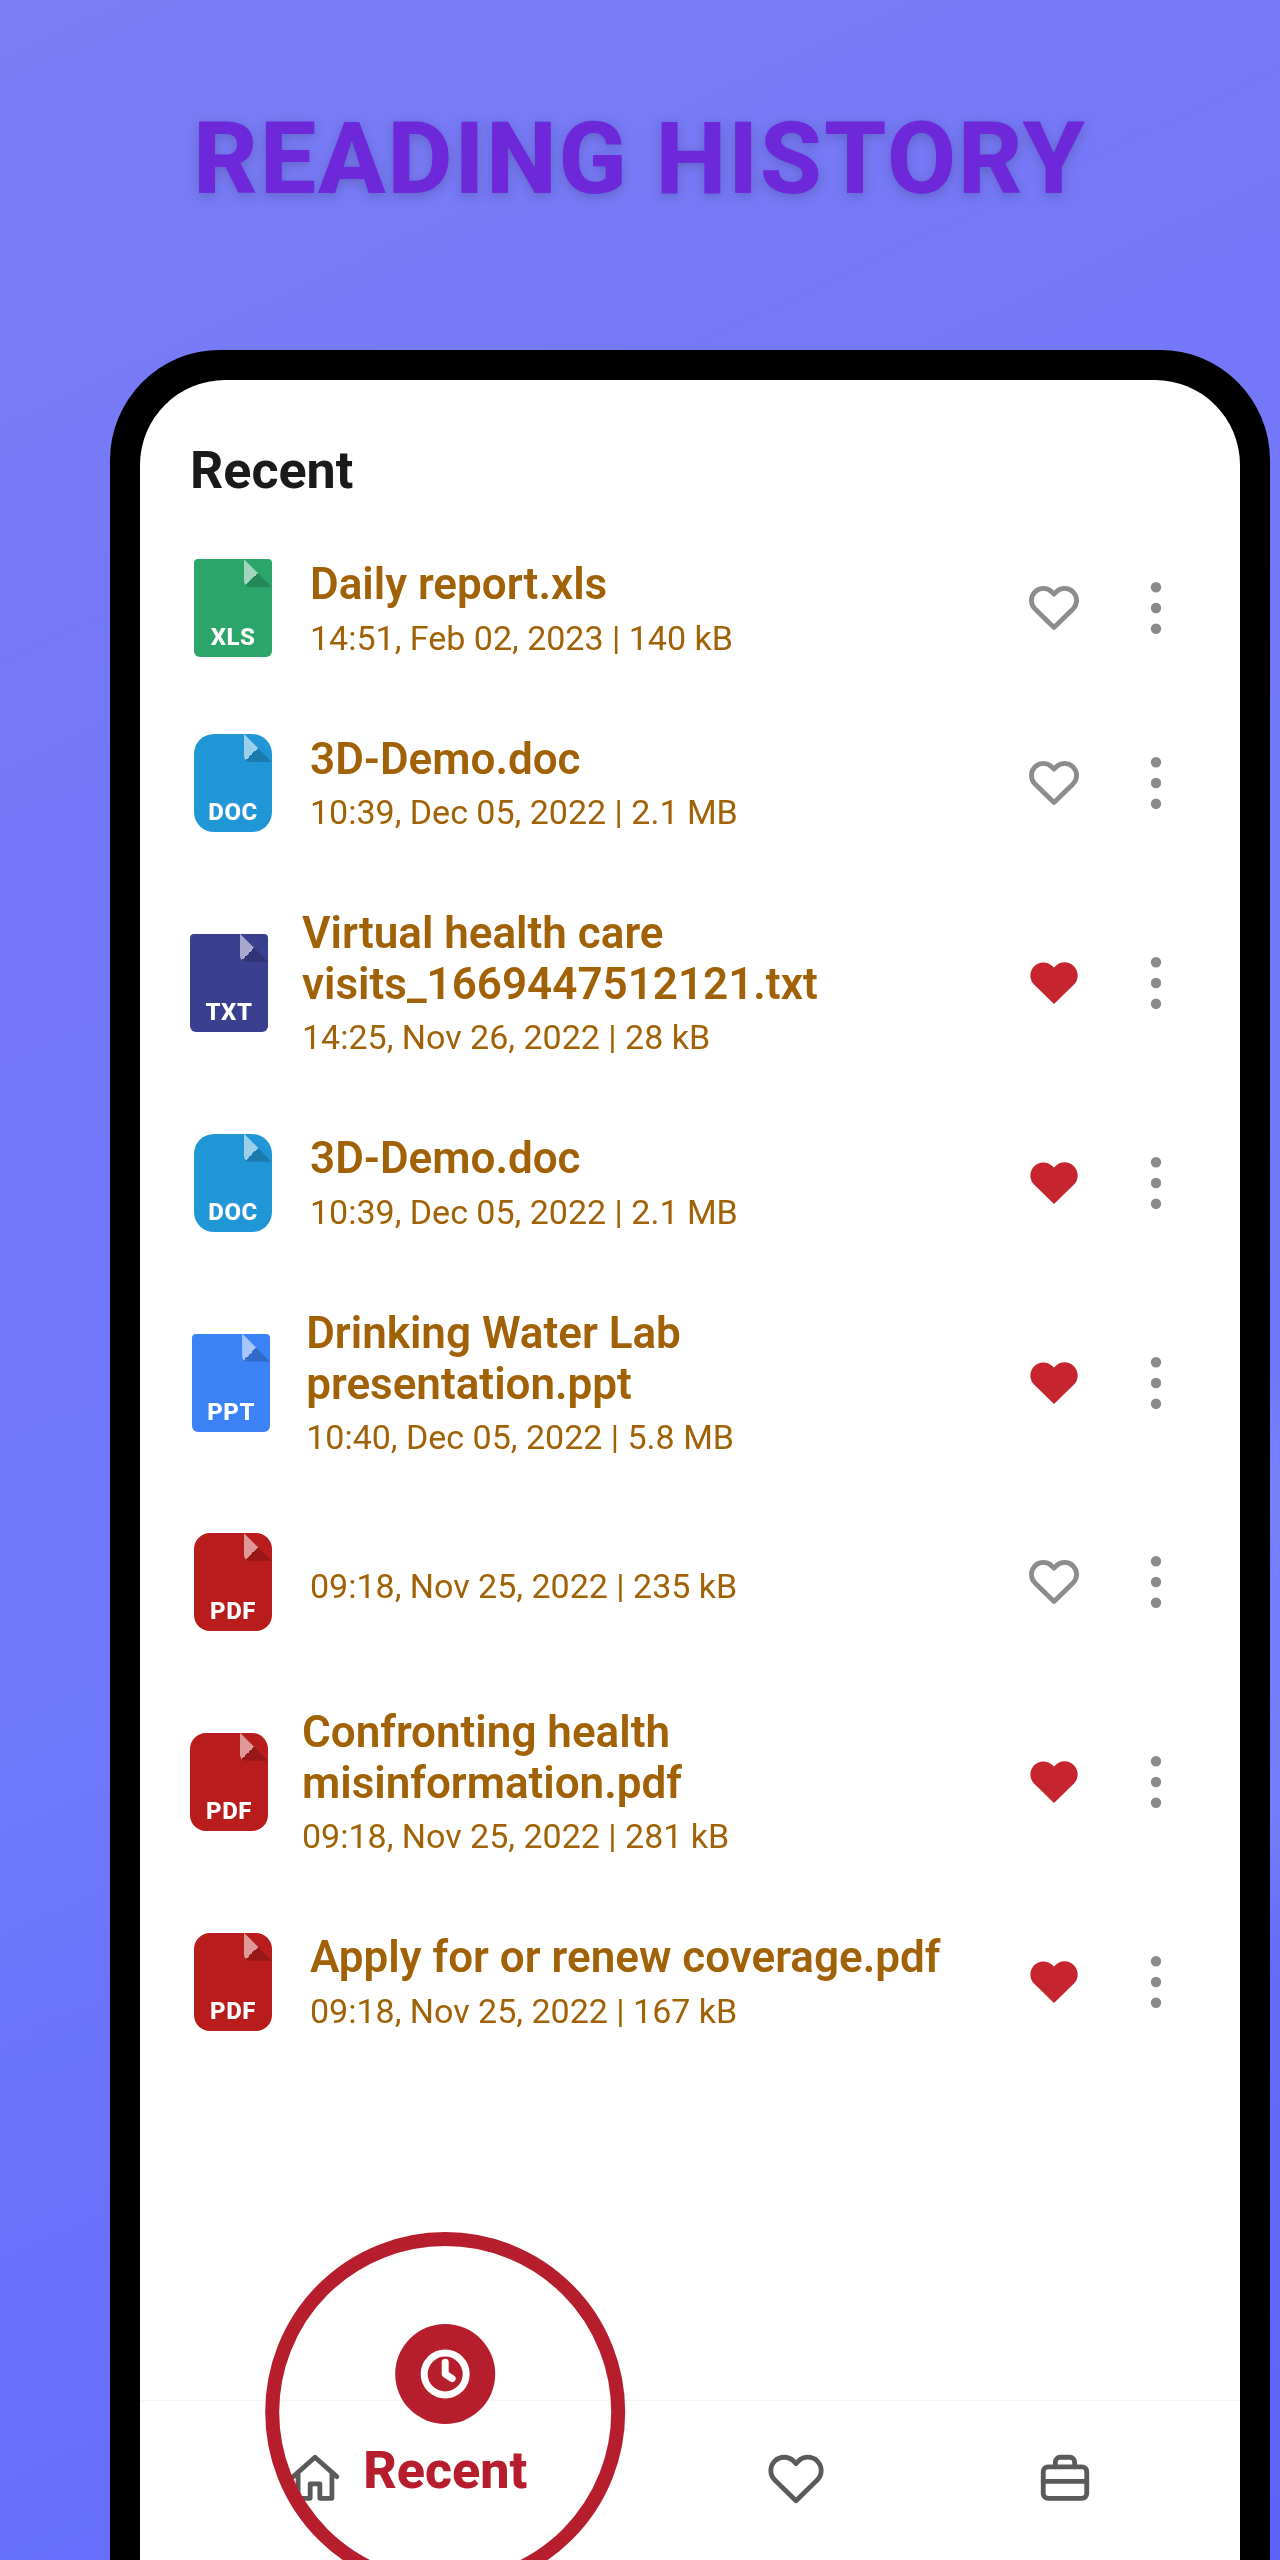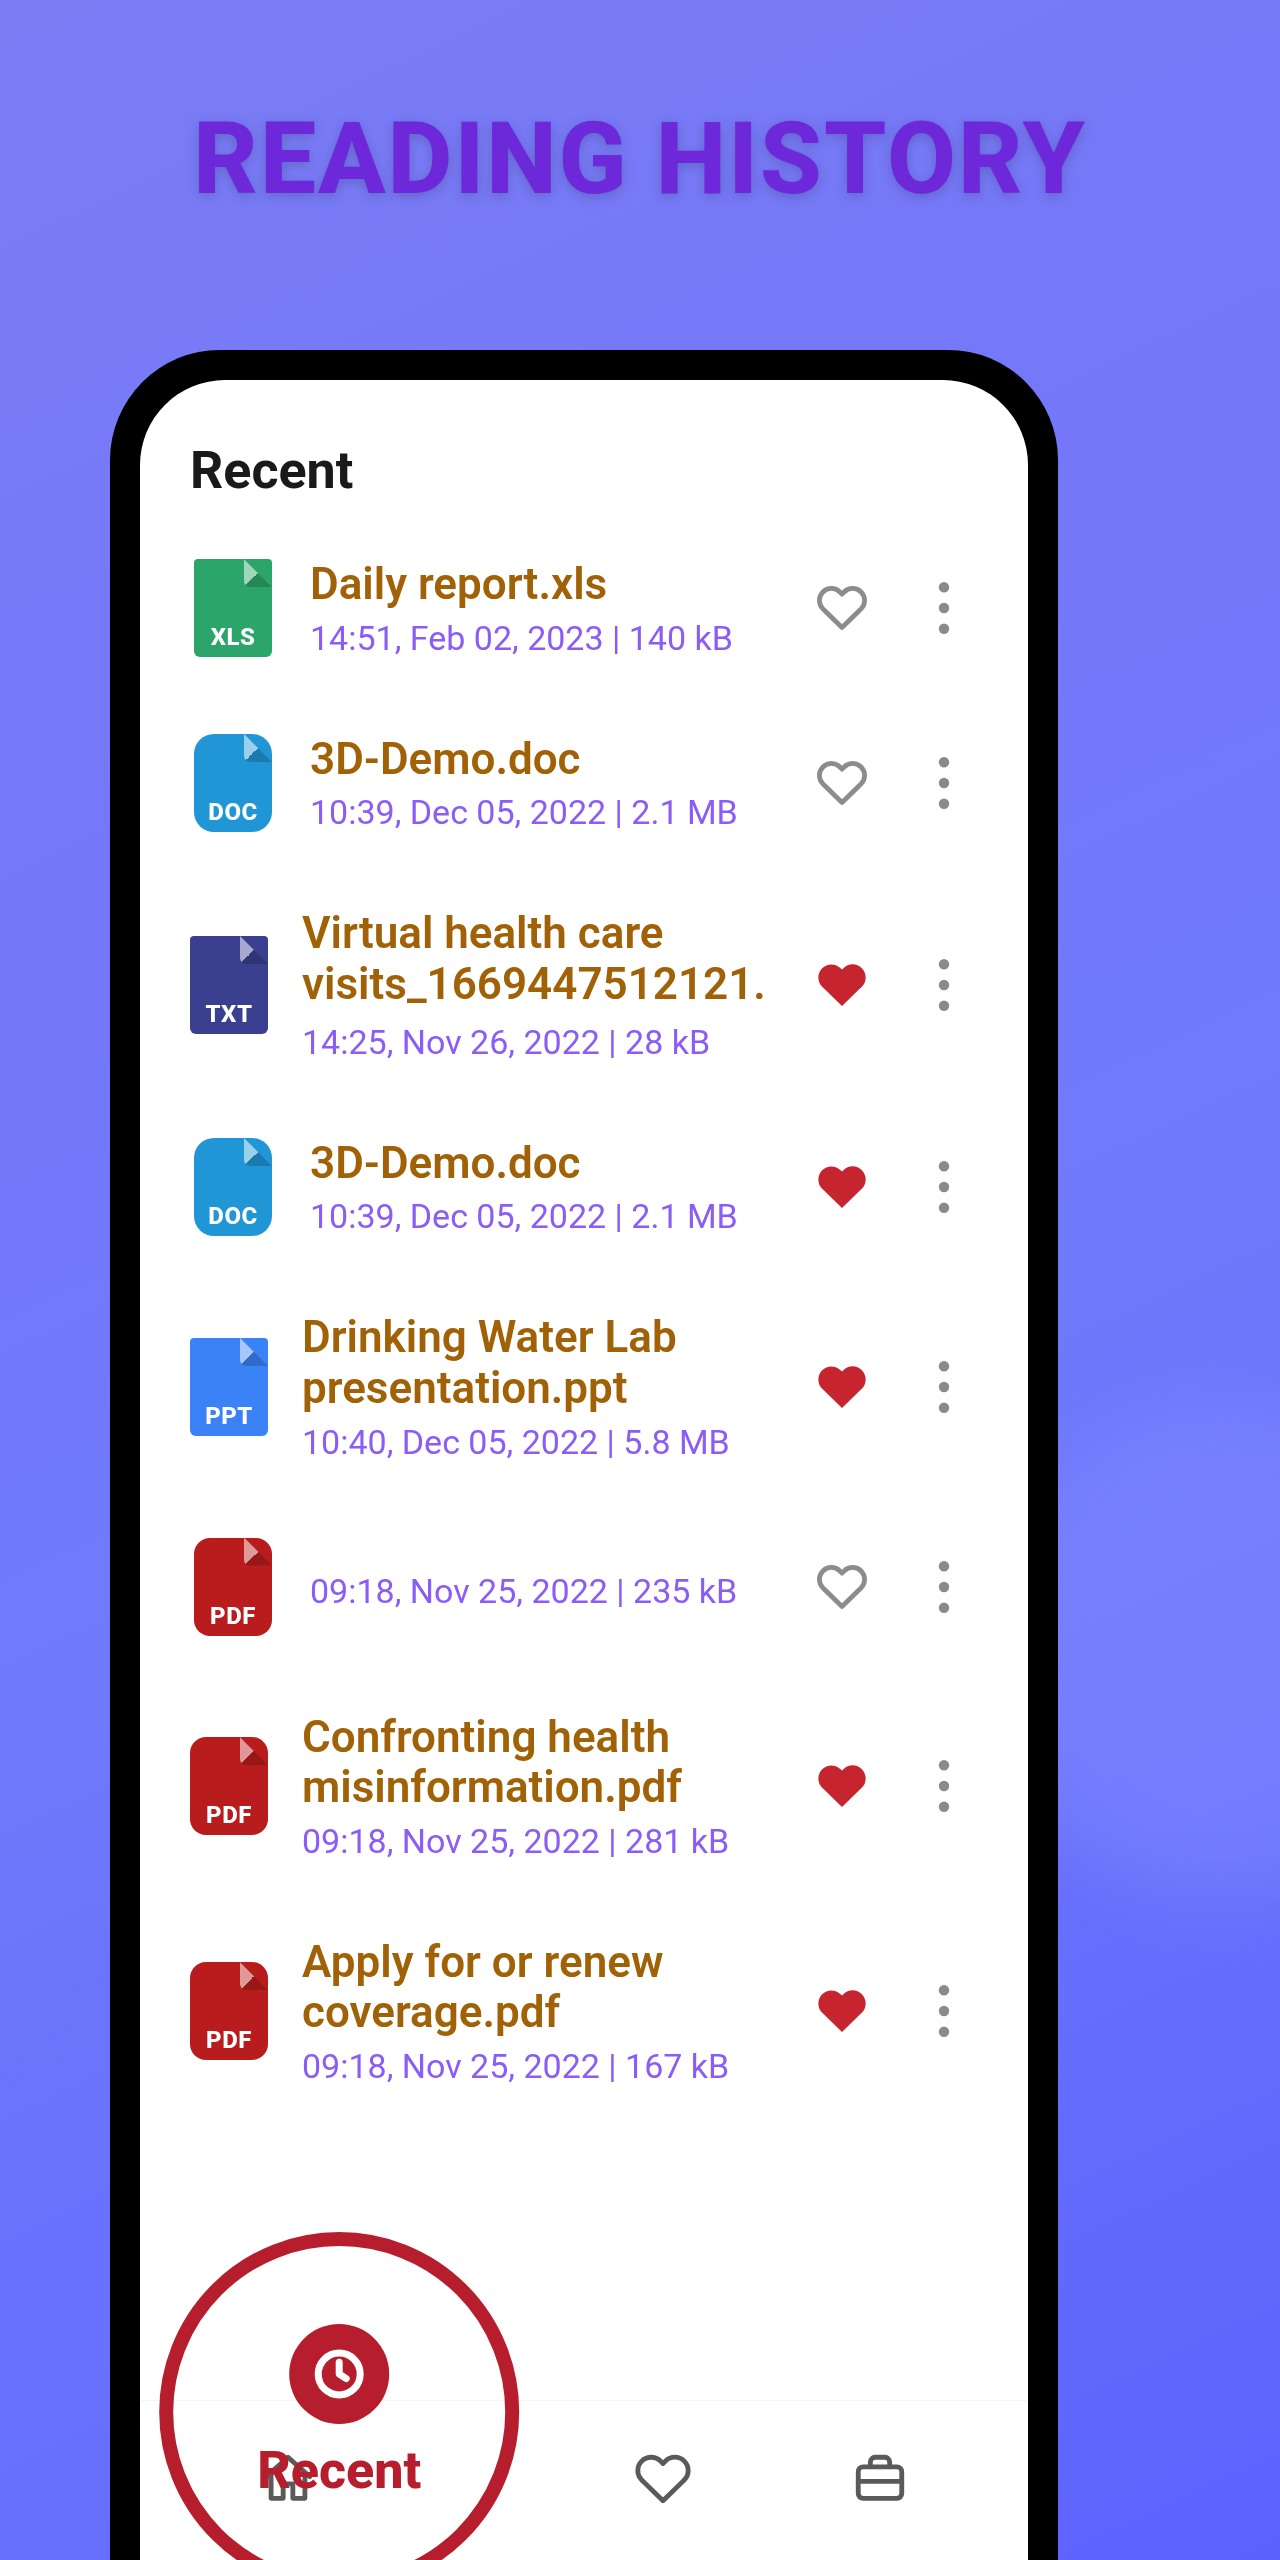--- a/index.html
+++ b/index.html
@@ -28,21 +28,21 @@
     font-weight: 800;
     letter-spacing: 2px;
     color: #6d28d9;
     text-shadow: 0 3px 12px rgba(60,60,120,.35);
   }
 
   .phone-frame {
     position: absolute;
     top: 350px;
     left: 110px;
-    width: 948px;
+    width: 1160px;
     height: 2210px;
     background: #000;
     border-radius: 110px 110px 0 0;
     padding: 30px 30px 0 30px;
   }
   .phone-screen {
     width: 100%;
     height: 100%;
     background: #ffffff;
     border-radius: 85px 85px 0 0;
@@ -114,21 +114,21 @@
     font-size: 44px;
     font-weight: 600;
     color: #a16207;
     line-height: 1.15;
     max-height: 2.4em;
     overflow: hidden;
     word-break: break-word;
   }
   .file-meta {
     font-size: 34px;
-    color: #8b5cf6;
+    color: #a16207;
     margin-top: 8px;
     white-space: nowrap;
     overflow: hidden;
     text-overflow: ellipsis;
   }
 
   .fav-btn, .more-btn {
     flex: 0 0 auto;
     width: 68px;
     display: flex;

